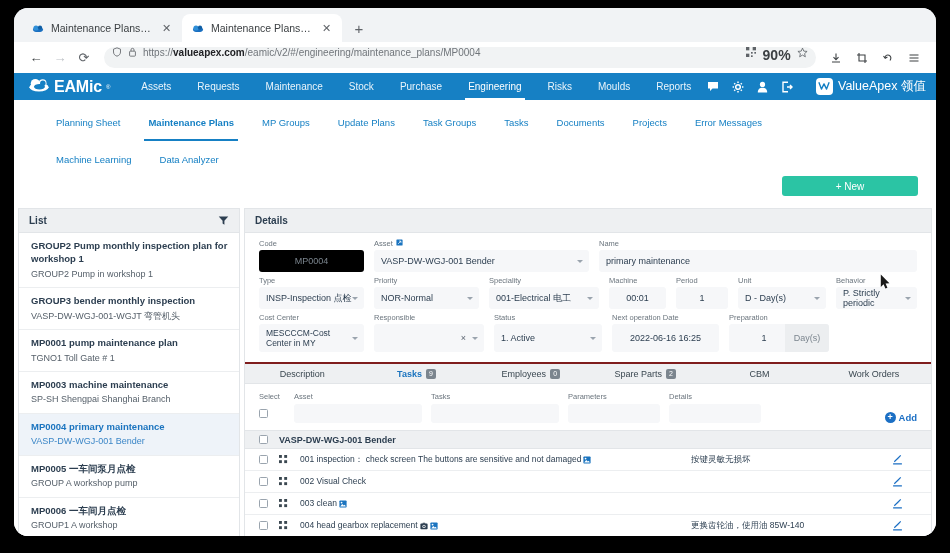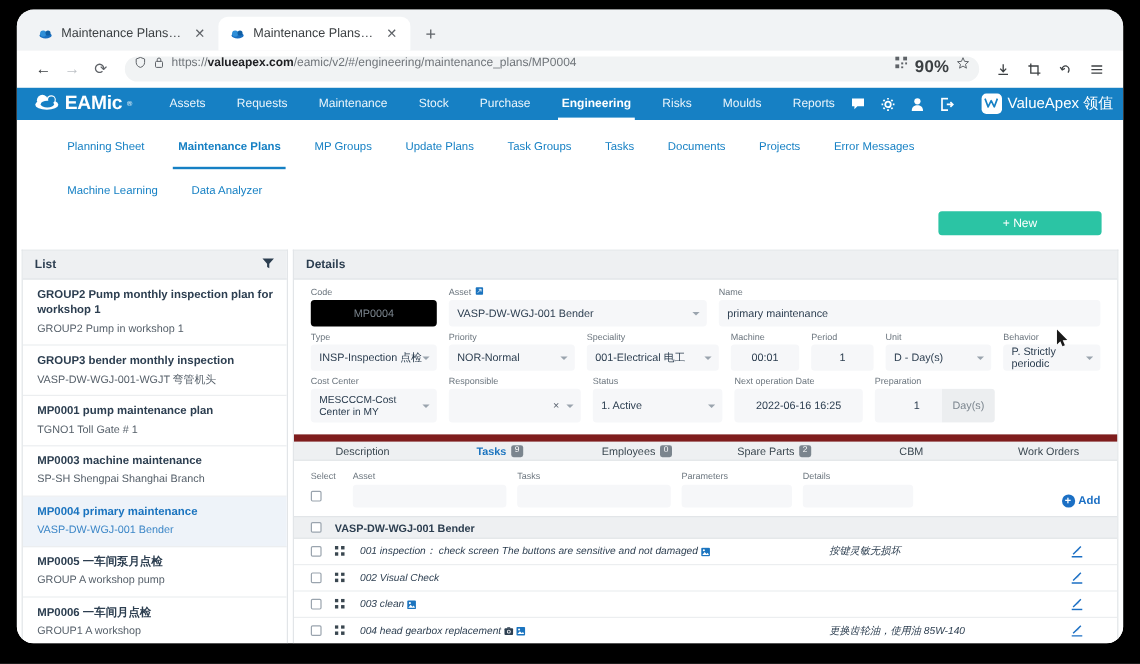--- a/index.html
+++ b/index.html
@@ -78,21 +78,21 @@
     padding:0 10px 0 14px; color:#fff;
   }
   .brand{ display:flex; align-items:center; gap:4px; margin-right:18px; }
   .brand .logotext{ font-size:16px; font-weight:700; letter-spacing:-.2px; }
   .brand .reg{ font-size:6px; vertical-align:super; }
   .mainnav{ display:flex; align-items:center; height:100%; gap:0; }
   .mainnav a{
     font-size:10px; color:#eaf4fb; padding:0 13px; height:100%;
     display:flex; align-items:center; position:relative; text-decoration:none;
   }
-  .mainnav a.active{ color:#fff; font-weight:700; }
+  .mainnav a.active{ color:#fff; font-weight:400; }
   .mainnav a.active::after{
     content:""; position:absolute; left:10px; right:10px; bottom:0; height:2.5px; background:#fff;
   }
   .hdricons{ margin-left:auto; display:flex; align-items:center; gap:13px; }
   .hdricons .hi{ display:flex; align-items:center; color:#fff; }
   .va{ display:flex; align-items:center; gap:5px; margin-left:10px; }
   .va .vbox{
     width:17px; height:17px; background:#fff; border-radius:4px;
     display:flex; align-items:center; justify-content:center; color:#1680c4;
     font-size:10px; font-weight:700;
@@ -161,21 +161,21 @@
   .finput .xmark{ position:absolute; right:18px; font-size:9px; color:#5a6470; }
   .finput.center{ justify-content:center; }
   .suffix{
     position:absolute; right:0; top:0; bottom:0; width:44px; background:#eceef0;
     display:flex; align-items:center; justify-content:center; font-size:9px; color:#7b858e;
   }
   .extlink{ color:#1b74bf; }
 
   
   .dtabs{
-    height:22px; background:#eef0f2; border-top:6px solid #7f1d1d; border-bottom:1px solid #e2e5e8;
+    height:22px; background:#eef0f2; border-top:2px solid #7f1d1d; border-bottom:1px solid #e2e5e8;
     display:flex; align-items:center; margin-top:4px;
   }
   .dtab{
     flex:1; display:flex; align-items:center; justify-content:center; gap:4px;
     font-size:9px; color:#3a4750; height:100%;
   }
   .dtab.active{ color:#1b74bf; font-weight:700; }
   .badge{
     background:#7b858e; color:#fff; font-size:7px; border-radius:2px;
     min-width:10px; height:10px; display:flex; align-items:center; justify-content:center;
@@ -199,21 +199,21 @@
   }
 
   
   .grouprow{
     background:#eef0f2; height:19px; display:flex; align-items:center;
     padding:0 14px; gap:11px; border-top:1px solid #e2e5e8; border-bottom:1px solid #e2e5e8;
   }
   .grouprow .gname{ font-size:9px; font-weight:700; color:#2c3e50; }
   .trow{
     display:flex; align-items:center; padding:4px 14px; gap:11px;
-    border-bottom:1px solid #eceef0; min-height:22px;font-style:italic;
+    border-bottom:1px solid #eceef0; min-height:22px;
   }
   .tgrip{ flex:0 0 10px; display:flex; align-items:center; }
   .tdesc{ flex:1; font-size:8.5px; color:#2c3e50; line-height:1.45; min-width:0; padding-right:8px;}
   .tnote{ width:175px; flex:0 0 175px; font-size:8.5px; color:#2c3e50; line-height:1.45;}
   .tedit{ width:40px; flex:0 0 40px; display:flex; justify-content:center; color:#1b6fc4;}
   .iconinline{ display:inline-flex; vertical-align:-2px; margin-left:2px; }
 
   .cursor{ position:absolute; left:880px; top:274px; }
 </style>
 </head>

